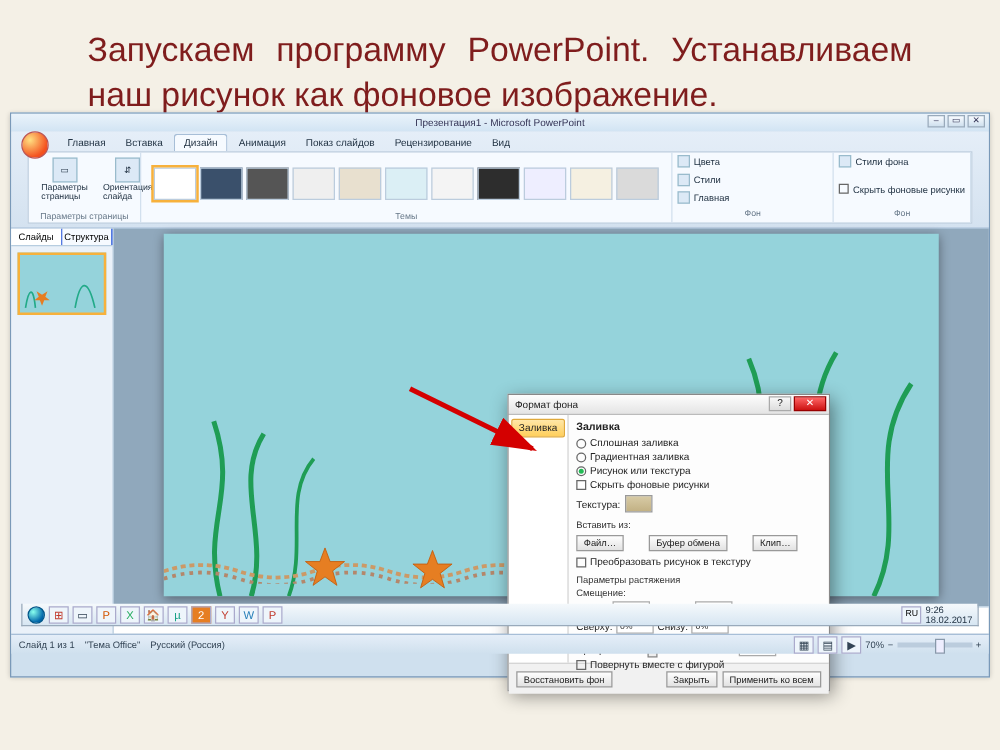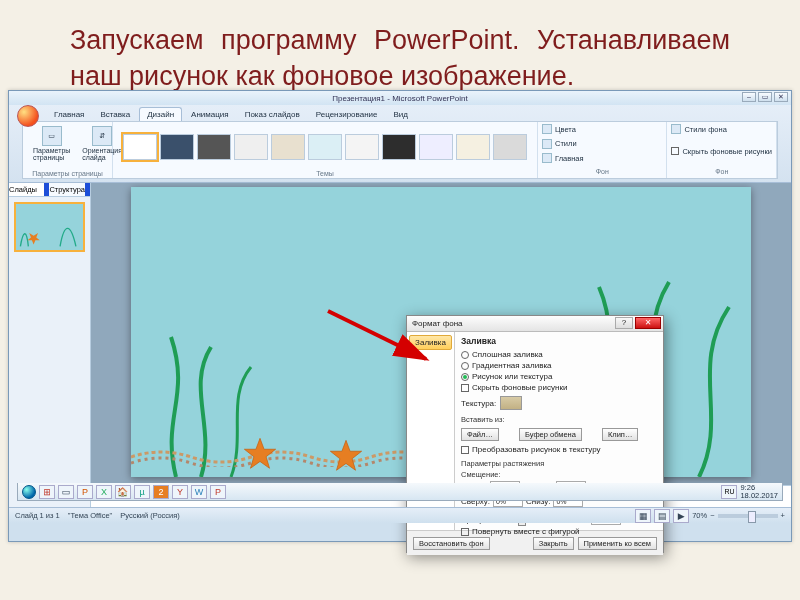--- a/index.html
+++ b/index.html
@@ -59,21 +59,21 @@
   .themes-strip { flex:1; display:flex; align-items:center; gap:3px; padding:2px 4px; overflow:hidden;}
   .theme-sw { width:34px; height:26px; background:#fff; border:1px solid #bcd; }
   .theme-sw.sel { outline:2px solid #f7b13c; }
   .rtcol { width:130px; font-size:7.5px; color:#234; padding:2px 4px; display:flex; flex-direction:column; gap:1px;}
   .rtline { display:flex; align-items:center; gap:3px;}
   .rtline .sqic { width:10px; height:10px; background:#dce9f6; border:1px solid #9bc;}
   
   .workarea { position:absolute; top:92px; left:0; right:0; bottom:34px; display:flex; }
   .leftpane { width:82px; background:#eaf1f9; border-right:1px solid #b7cde0; display:flex; flex-direction:column;}
   .lptabs { display:flex; font-size:7.5px; border-bottom:1px solid #b7cde0;}
-  .lptab { flex:1; text-align:left; padding:2px 0; background:#f6faff; border-right:5px solid #1d4ed8;}
+  .lptab { flex:1; text-align:center; padding:2px 0; background:#f6faff; border-right:1px solid #1d4ed8;}
   .lptab.a { background:#fff;}
   .thumb { margin:5px; border:2px solid #f7b13c; background:#95d3db; height:50px; position:relative; }
   
   .editarea { flex:1; background:#90a8bc; position:relative; display:flex; flex-direction:column;}
   .canvas-wrap { flex:1; position:relative; }
   .slide {
     position:absolute; top:4px; left:40px; right:40px; bottom:8px;
     background:#95d3db; box-shadow:0 2px 8px rgba(0,0,0,.4);
   }
   .placeholder-txt { position:absolute; right:28%; top:42%; font-size:18px; color:#4a4a4a;}

